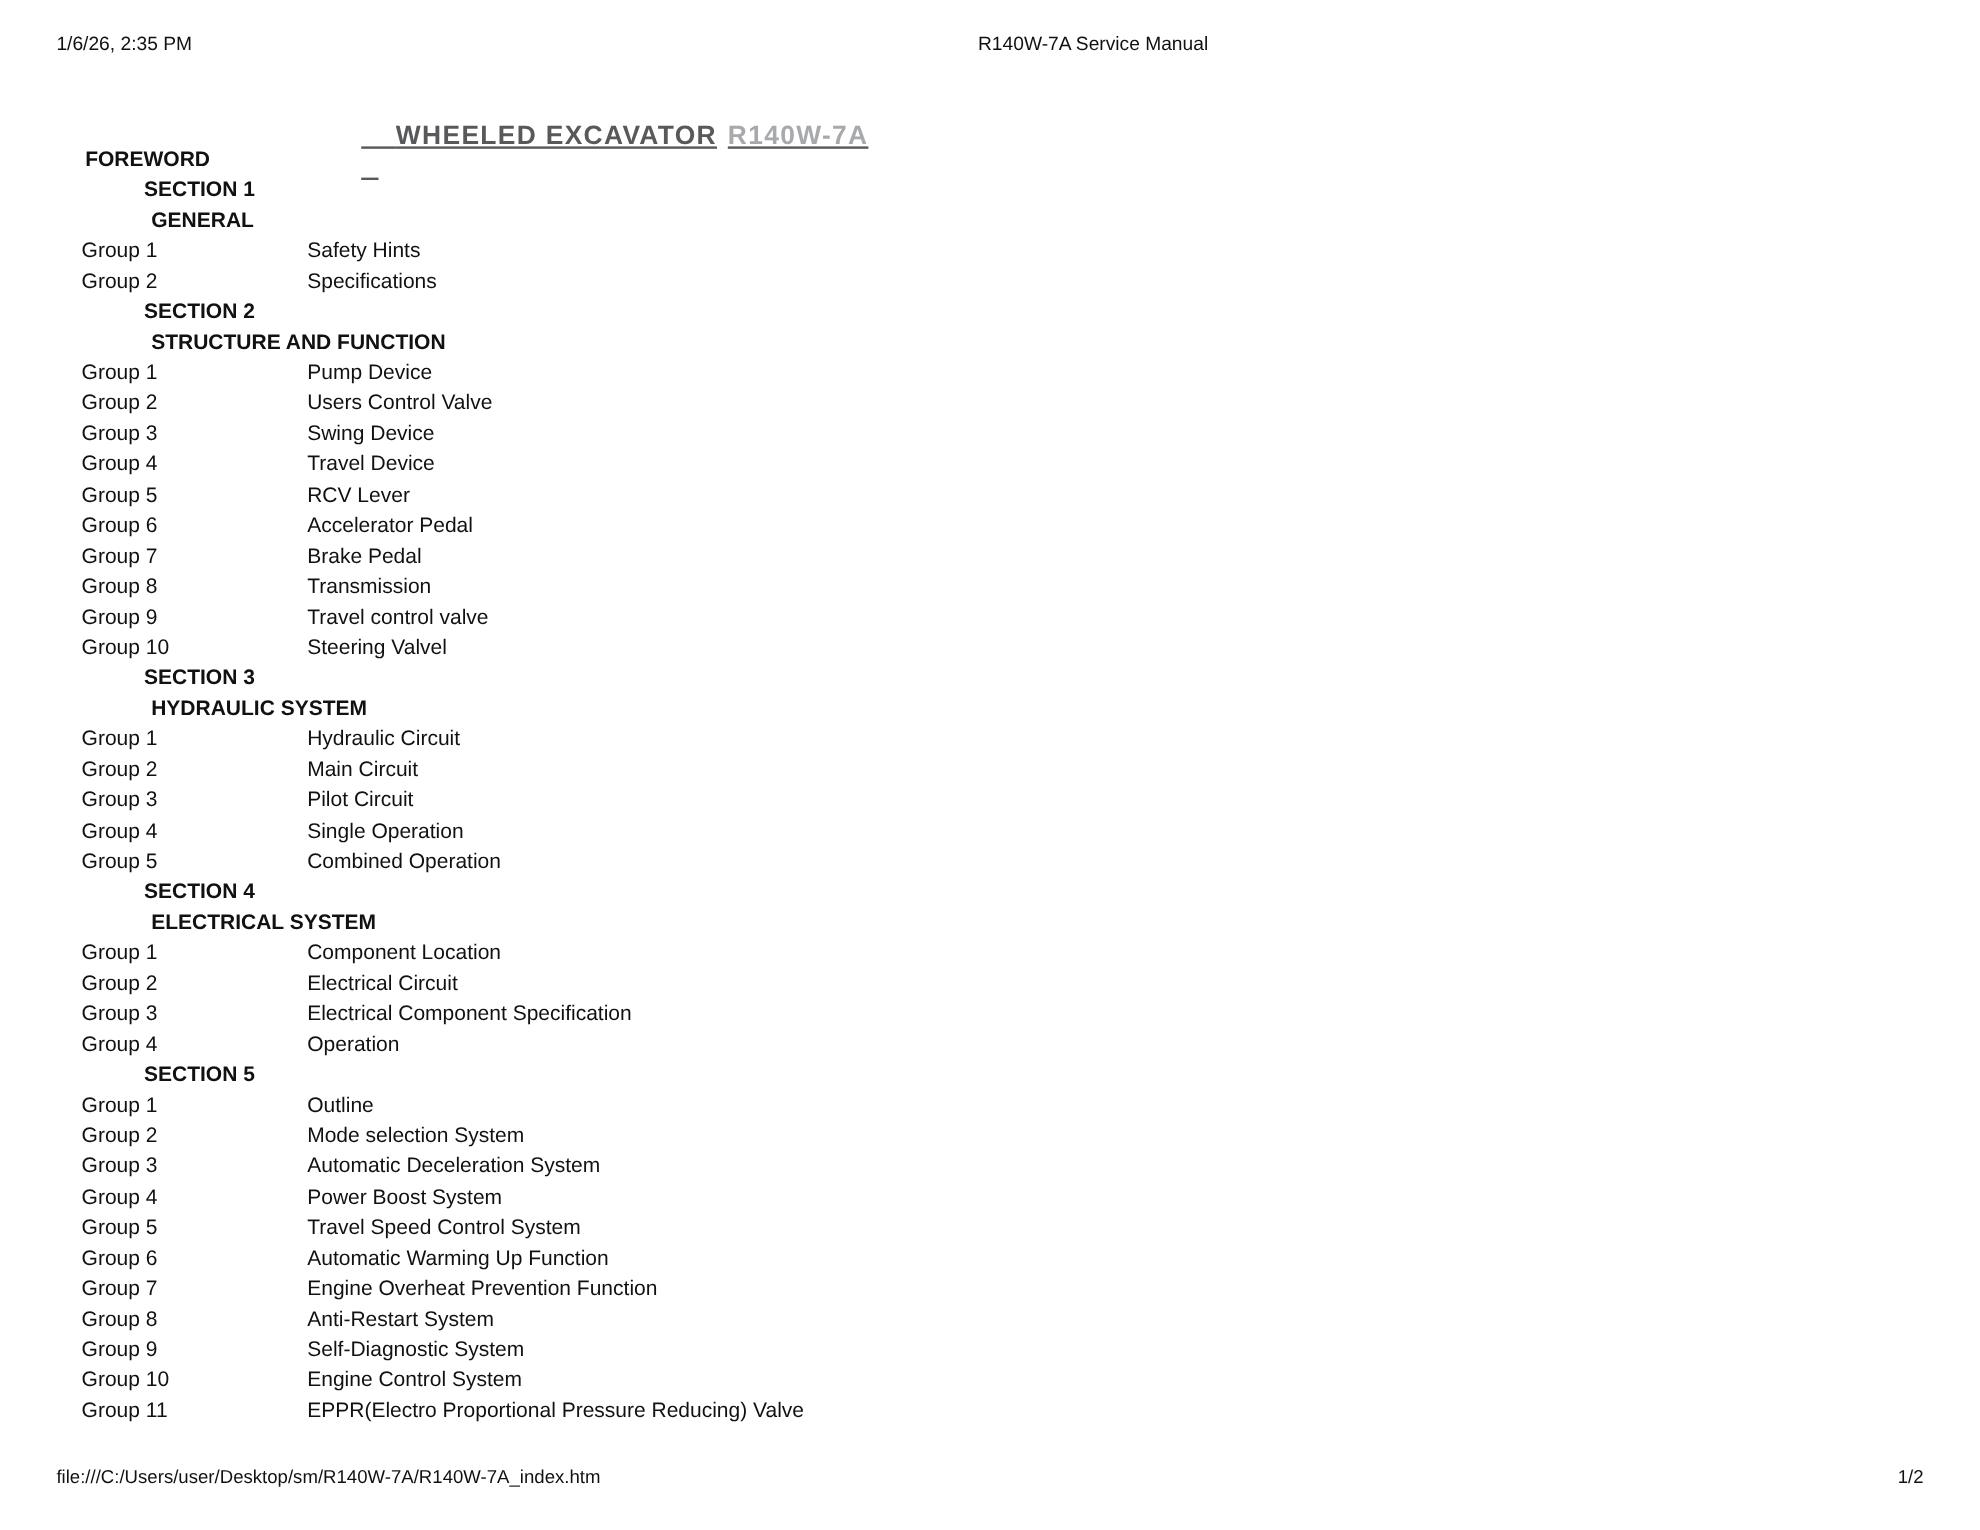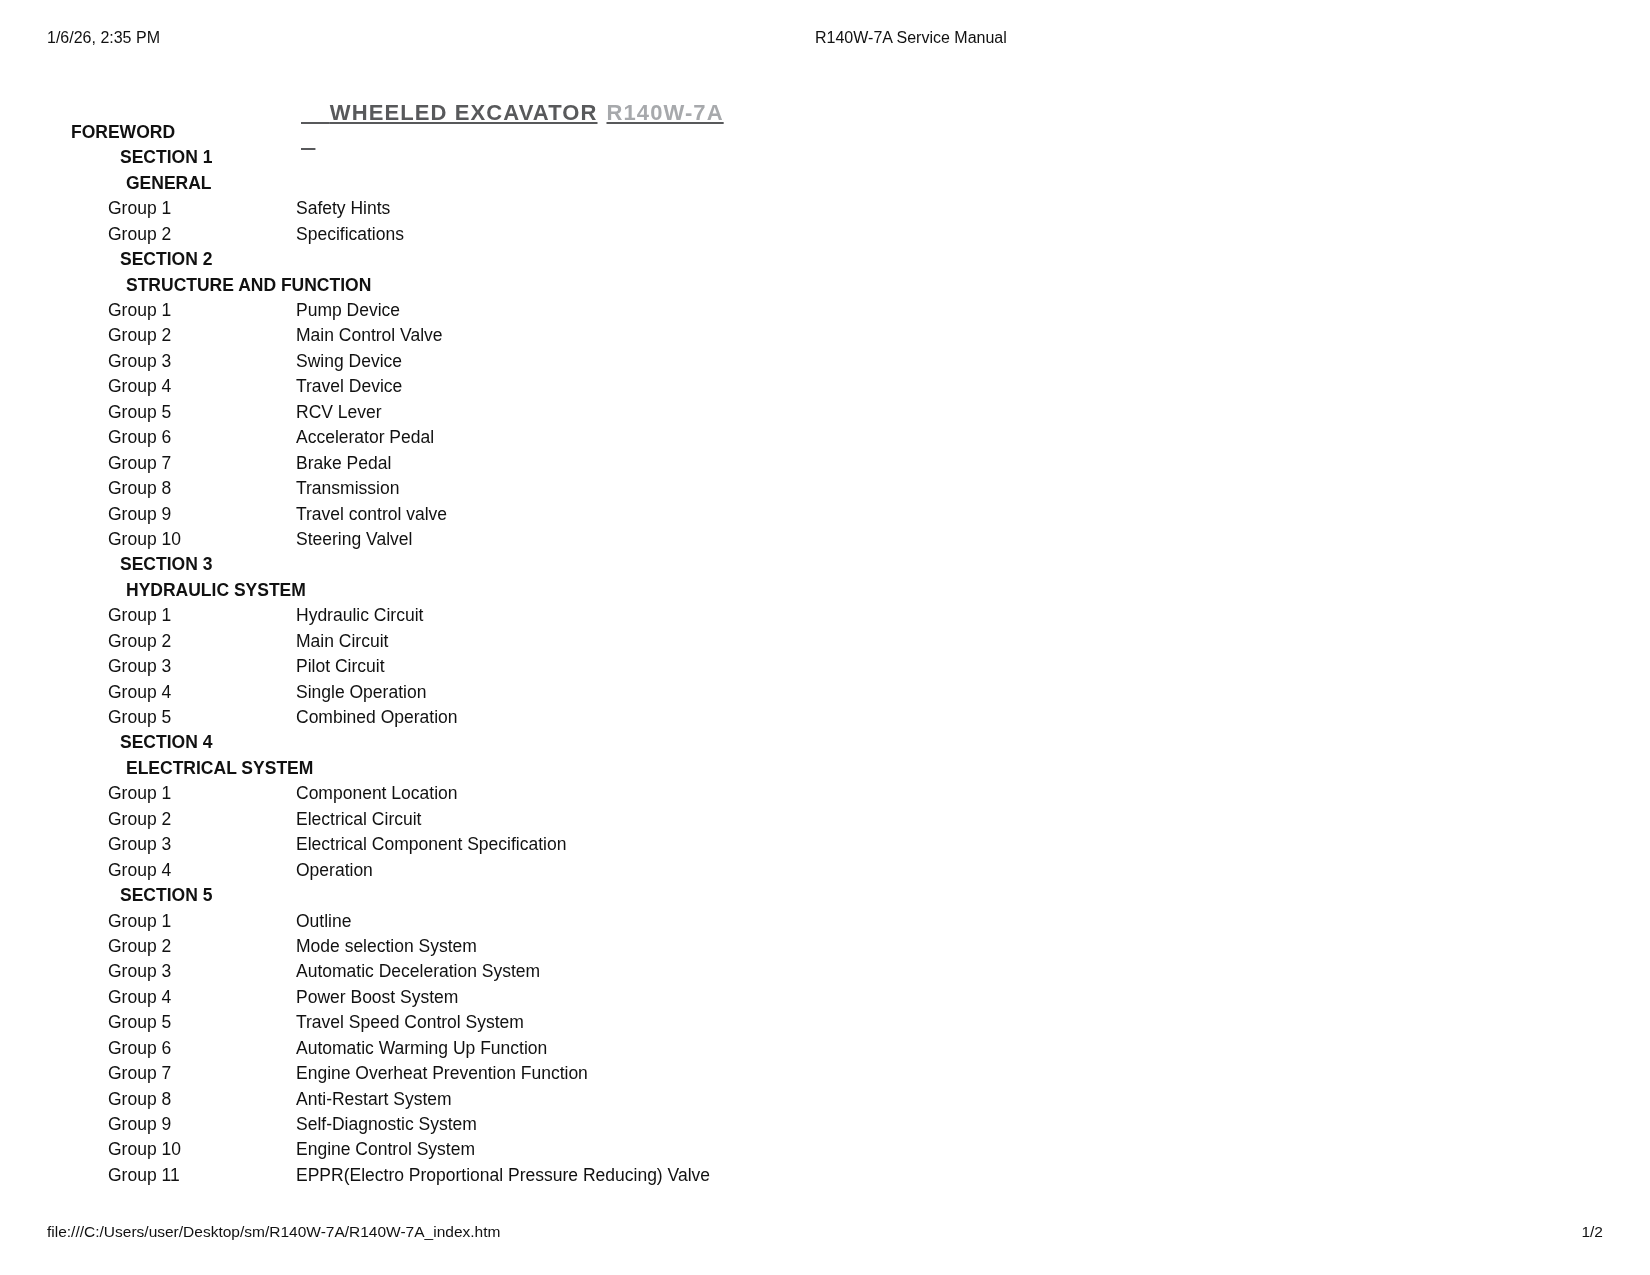--- a/index.html
+++ b/index.html
@@ -72,21 +72,21 @@
   }
   .row {
     height: 25.45px;
     display: flex;
     align-items: center;
     white-space: pre;
   }
   .row.foreword     { padding-left: 71px;  font-weight: bold; }
   .row.sec-heading  { padding-left: 120px; font-weight: bold; }
   .row.sec-subtitle { padding-left: 126px; font-weight: bold; }
-  .row.group        { padding-left: 108px; }
+  .row.group        { padding-left: 68px; }
   .row.group .g-label { display: inline-block; width: 188px; }
   .row.group .g-title { display: inline-block; }
 </style>
 </head>
 <body>
 
 <div class="page" style="--title-main: #58595b; --title-model: #a7a9ac; --body-text: #111111;">
 
   <span class="print-header-date">1/6/26, 2:35 PM</span>
 
@@ -99,21 +99,21 @@
   <div class="toc">
     <div class="row foreword">FOREWORD</div>
     <div id="toc-rows">
         <div class="row sec-heading">SECTION 1</div>
         <div class="row sec-subtitle">GENERAL</div>
         <div class="row group"><span class="g-label">Group 1</span><span class="g-title">Safety Hints</span></div>
         <div class="row group"><span class="g-label">Group 2</span><span class="g-title">Specifications</span></div>
         <div class="row sec-heading">SECTION 2</div>
         <div class="row sec-subtitle">STRUCTURE AND FUNCTION</div>
         <div class="row group"><span class="g-label">Group 1</span><span class="g-title">Pump Device</span></div>
-        <div class="row group"><span class="g-label">Group 2</span><span class="g-title">Main Control Valve</span></div>
+        <div class="row group"><span class="g-label">Group 2</span><span class="g-title">Users Control Valve</span></div>
         <div class="row group"><span class="g-label">Group 3</span><span class="g-title">Swing Device</span></div>
         <div class="row group"><span class="g-label">Group 4</span><span class="g-title">Travel Device</span></div>
         <div class="row group"><span class="g-label">Group 5</span><span class="g-title">RCV Lever</span></div>
         <div class="row group"><span class="g-label">Group 6</span><span class="g-title">Accelerator Pedal</span></div>
         <div class="row group"><span class="g-label">Group 7</span><span class="g-title">Brake Pedal</span></div>
         <div class="row group"><span class="g-label">Group 8</span><span class="g-title">Transmission</span></div>
         <div class="row group"><span class="g-label">Group 9</span><span class="g-title">Travel control valve</span></div>
         <div class="row group"><span class="g-label">Group 10</span><span class="g-title">Steering Valvel</span></div>
         <div class="row sec-heading">SECTION 3</div>
         <div class="row sec-subtitle">HYDRAULIC SYSTEM</div>

